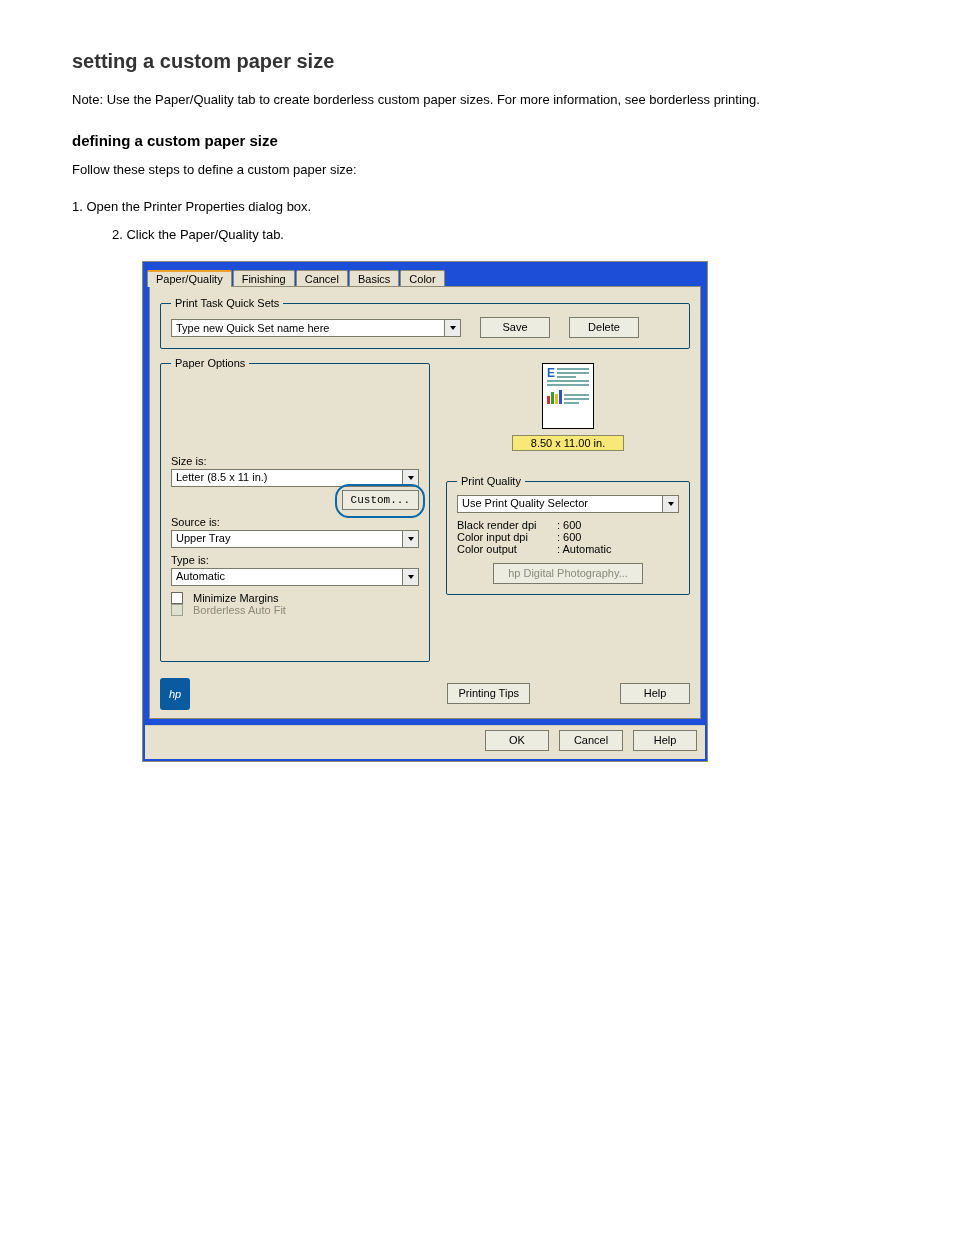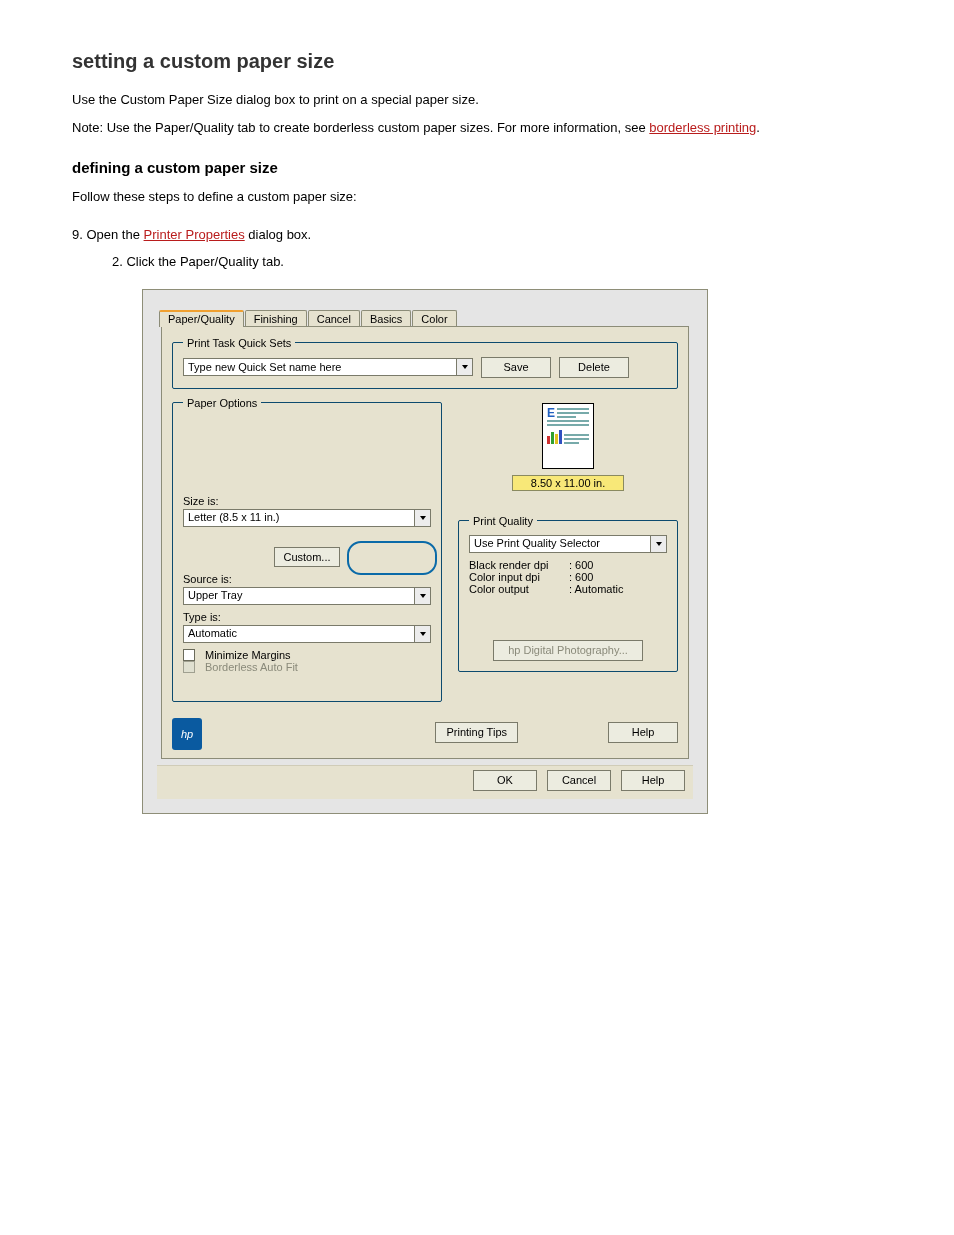--- a/index.html
+++ b/index.html
@@ -14,35 +14,34 @@
     width: 954px;
     box-sizing: border-box;
     padding: 48px 72px 40px 72px;
   }
   .doc-body p {
     margin: 0 0 10px 0;
     line-height: 1.35;
     font-size: 13px;
   }
   .doc-body .link {
-    color: #b91c1c;
-    text-decoration: underline;
+    color: #000000;
     cursor: pointer;
   }
   .doc-body .num {
     margin-top: 20px;
   }
   .screenshot-wrap {
     margin: 18px 0 0 70px;
   }
   .dialog {
     width: 566px;
-    background: #e5e5e5;
+    background: #1d4ed8;
     border: 1px solid #8e8e78;
-    padding: 14px;
+    padding: 2px;
     box-sizing: border-box;
     position: relative;
   }
   .tabstrip {
     display: flex;
     align-items: flex-end;
     height: 20px;
     padding-left: 2px;
     margin-top: 2px;
   }
@@ -127,25 +126,25 @@
     line-height: 19px;
     border: 1px solid #7a7a6a;
     background: #ecece0;
     text-align: center;
     font-size: 11px;
     padding: 0 10px;
     box-sizing: border-box;
     cursor: default;
   }
   .btn.small { min-width: 60px; height: 20px; line-height: 18px; padding: 0 8px; }
-  .btn.disabled { color: #8a8a7a; margin-top: 37px; }
+  .btn.disabled { color: #8a8a7a; }
   .quickset-row {
     display: flex;
     align-items: center;
-    gap: 8px;
+    gap: 19px;
   }
   .quickset-row .combo { flex: 1 1 auto; }
   .two-col {
     display: flex;
     gap: 16px;
   }
   .left-col { flex: 0 0 270px; }
   .right-col { flex: 1 1 auto; }
   .preview-box {
     width: 52px;
@@ -184,23 +183,24 @@
     width: 110px;
     margin: 0 auto;
     text-align: center;
     background: #f8e878;
     border: 1px solid #8a8a60;
     font-size: 11px;
     padding: 1px 0;
   }
   .custom-btn-wrap {
     display: flex;
-    justify-content: center;
-    margin-top: 20px;
+    justify-content: flex-end;
+    margin-top: 3px;
     position: relative;
+    font-family: Liberation Mono, monospace;
   }
   .custom-highlight {
     position: absolute;
     right: -6px;
     top: -6px;
     width: 86px;
     height: 30px;
     border: 2px solid #0a6aa8;
     border-radius: 14px;
     pointer-events: none;
@@ -250,28 +250,27 @@
     background: #E6E2CF;
     border-top: 1px solid #d0ccb8;
   }
 </style>
 </head>
 <body>
 
 <div class="page">
   <div class="doc-body">
     <p style="font-size:20px;font-weight:bold;color:#333;margin-bottom:16px;">setting a custom paper size</p>
-    <p>Use the Custom Paper Size dialog box to print on a special paper size.</p>
     <p>
       <span>Note:</span><span> Use the Paper/Quality tab to create borderless custom paper sizes. For more information, see </span><span class="link">borderless printing</span><span>.</span>
     </p>
     <p style="font-size:15px;font-weight:bold;margin-top:22px;">defining a custom paper size</p>
     <p>Follow these steps to define a custom paper size:</p>
     <p class="num">
-      <span>9. Open the </span><span class="link">Printer Properties</span><span> dialog box.</span>
+      <span>1. Open the </span><span class="link">Printer Properties</span><span> dialog box.</span>
     </p>
     <p class="num" style="margin-top:10px;margin-left:40px;">2. Click the Paper/Quality tab.</p>
   </div>
 
   <div class="screenshot-wrap">
     <div class="dialog">
 
       <div class="tabstrip">
         <div class="tab active">Paper/Quality</div>
         <div class="tab">Finishing</div>

